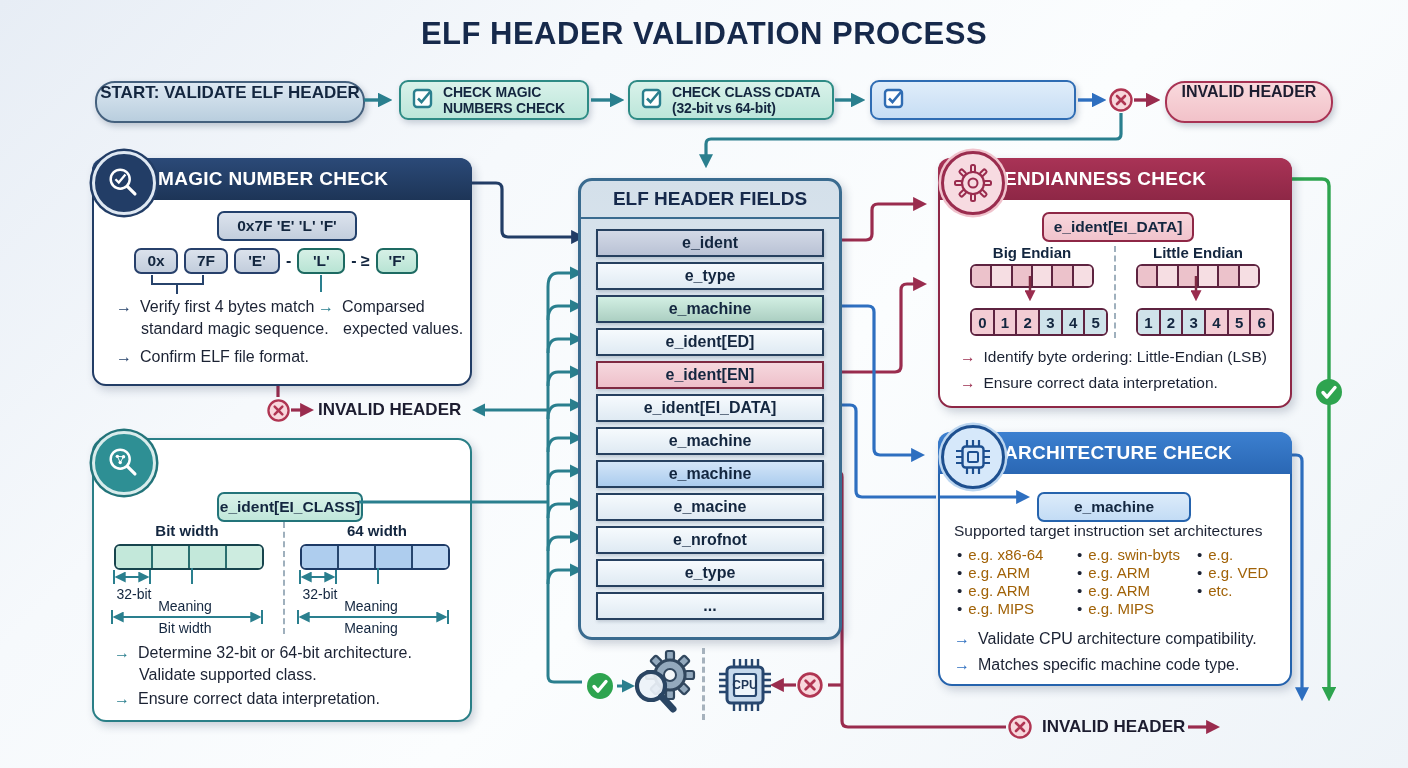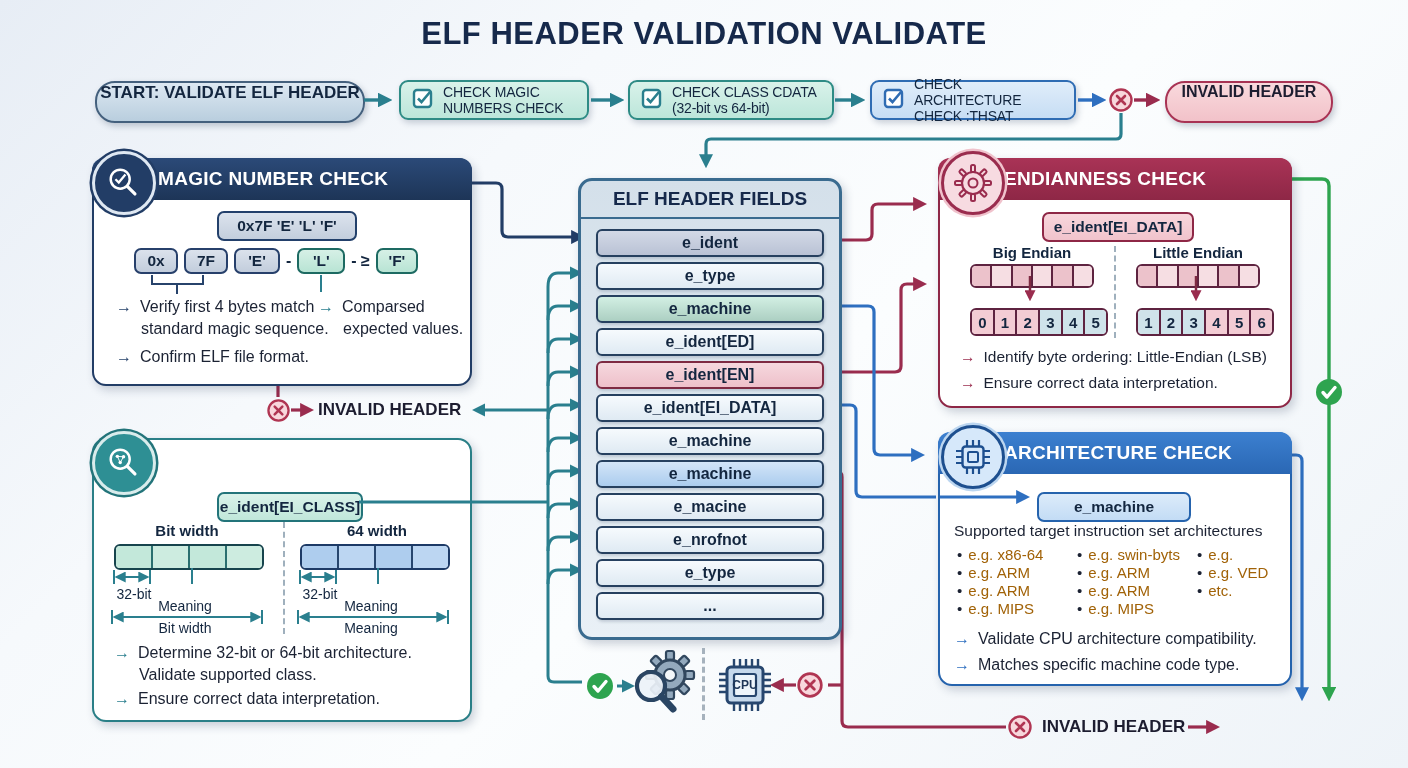--- a/index.html
+++ b/index.html
@@ -10,21 +10,21 @@
   svg.layer{position:absolute;left:0;top:0;pointer-events:none}
   #title{left:0;right:0;top:16px;text-align:center;font-size:31px;font-weight:bold;color:#16294b;letter-spacing:.5px}
   
   .pill{position:absolute;display:flex;align-items:flex-start;justify-content:center;border-radius:20px;
     font-weight:bold;box-shadow:2px 3px 6px rgba(30,50,80,.25)}
   .startpill{background:linear-gradient(180deg,#dde8f2,#b9cede);border:2.5px solid #44607d;font-size:17px}
   .invpill{background:linear-gradient(180deg,#f9d9dd,#f2c2c9);border:2.5px solid #a83354;font-size:16px;color:#1d1d30}
   .validpill{background:linear-gradient(180deg,#d9f6d2,#b6ecb0);border:3px solid #2a8f4a;font-size:18px;color:#11301c;border-radius:22px}
   .stepbox{position:absolute;display:flex;align-items:center;gap:8px;padding:0 10px;border-radius:9px;
     box-shadow:2px 3px 6px rgba(30,50,80,.22)}
-  .stepbox .txt{font-weight:normal;font-size:14px;line-height:1.15;letter-spacing:-.2px}
+  .stepbox .txt{font-weight:bold;font-size:14px;line-height:1.15;letter-spacing:-.2px}
   .mintbox{background:linear-gradient(180deg,#d9f2ea,#bce6da);border:2px solid #2e8b85}
   .bluebox{background:linear-gradient(180deg,#e0edfa,#c6ddf4);border:2px solid #2f6cb3}
   
   .panel{position:absolute;background:#fff;border-radius:14px;box-shadow:3px 4px 10px rgba(30,50,80,.22)}
   .phead{position:absolute;left:-2px;right:-2px;top:-2px;height:42px;border-radius:12px 12px 0 0;color:#fff;
     display:flex;align-items:center;padding-left:66px;font-weight:bold;font-size:19px;letter-spacing:.3px;box-sizing:border-box}
   .pcirc{position:absolute;width:58px;height:58px;border-radius:50%;display:flex;align-items:center;justify-content:center;z-index:3}
   .fieldpill{position:absolute;display:flex;align-items:center;justify-content:center;height:26px;border-radius:7px;
     font-weight:bold;font-size:15.5px}
   .bullet{position:absolute;font-size:16px;color:#1b2233;white-space:nowrap}
@@ -32,21 +32,21 @@
   .cont{position:absolute;font-size:16px;color:#1b2233;white-space:nowrap}
   .ba-navy::before{color:#27436b}.ba-teal::before{color:#2a7f8e}.ba-crimson::before{color:#9a2c4e}.ba-blue::before{color:#2e6fc0}
   
   .byterow{position:absolute;display:flex;align-items:center;gap:6px}
   .bcell{display:flex;align-items:center;justify-content:center;height:26px;border-radius:7px;border:2px solid #27406b;
     font-weight:bold;font-size:15.5px;box-sizing:border-box}
   .bgray{background:linear-gradient(180deg,#dbe2ec,#c2cddc)}
   .bmint{background:linear-gradient(180deg,#d6f0e6,#b8e4d4);border-color:#1d6a62}
   .bsep{font-weight:bold;font-size:16px}
   
-  .frow{position:absolute;left:15px;width:228px;height:28px;border:2px solid #26405f;border-radius:6px;
+  .frow{position:absolute;left:15px;width:228px;height:28px;border:2px solid #26405f;border-radius:0;
     display:flex;align-items:center;justify-content:center;font-weight:bold;font-size:16px;box-sizing:border-box;
     box-shadow:1px 2px 3px rgba(30,50,80,.18)}
   .v-light{background:linear-gradient(180deg,#f6fafd,#dfeaf3)}
   .v-gray{background:linear-gradient(180deg,#d3d9e6,#b9c2d5)}
   .v-mint{background:linear-gradient(180deg,#d2efe3,#accfc2)}
   .v-pink{background:linear-gradient(180deg,#f6d8de,#eec0ca);border-color:#7e2a42}
   .v-blue{background:linear-gradient(180deg,#d3e5f8,#abccee)}
   
   .bar{position:absolute;display:flex;border-radius:6px;overflow:hidden;box-sizing:border-box}
   .bar span{flex:1 1 0}
@@ -127,21 +127,21 @@
 
     <g fill="none" stroke="#2e6fc0" stroke-width="3.2">
       <path d="M822,306 H868 Q874,306 874,312 V449 Q874,455 880,455 H921" marker-end="url(#b-blue)"></path>
       <path d="M822,405 H850 Q856,405 856,411 V491 Q856,497 862,497 H936"></path>
       <path d="M1288,455 H1296 Q1302,455 1302,461 V697" marker-end="url(#b-blue)"></path>
     </g>
 
     <path d="M1290,179 H1322 Q1329,179 1329,186 V697" fill="none" stroke="#2ea44f" stroke-width="3.4" marker-end="url(#b-green)"></path>
   </svg>
 
-  <div class="abs" id="title">ELF HEADER VALIDATION VALIDATE</div>
+  <div class="abs" id="title">ELF HEADER VALIDATION PROCESS</div>
 
   <div class="pill startpill" style="left:95px;top:81px;width:266px;height:38px">
     <span>START: VALIDATE ELF HEADER</span>
   </div>
 
   <div class="stepbox mintbox" style="left:399px;top:80px;width:190px;height:40px;box-sizing:border-box">
     <span><svg width="24" height="24" viewBox="0 0 24 24">
           <rect x="3" y="4" width="17" height="17" rx="3" fill="#fff" stroke="#2a7f8e" stroke-width="2.4"></rect>
           <path d="M7 12.5 l3.5 3.5 L19 6" fill="none" stroke="#2a7f8e" stroke-width="2.6"></path>
         </svg></span>
@@ -154,21 +154,20 @@
           <path d="M7 12.5 l3.5 3.5 L19 6" fill="none" stroke="#2a7f8e" stroke-width="2.6"></path>
         </svg></span>
     <span class="txt"><span>CHECK CLASS CDATA</span><br><span>(32-bit vs 64-bit)</span></span>
   </div>
 
   <div class="stepbox bluebox" style="left:870px;top:80px;width:206px;height:40px;box-sizing:border-box">
     <span><svg width="24" height="24" viewBox="0 0 24 24">
           <rect x="3" y="4" width="17" height="17" rx="3" fill="#fff" stroke="#2f6cb3" stroke-width="2.4"></rect>
           <path d="M7 12.5 l3.5 3.5 L19 6" fill="none" stroke="#2f6cb3" stroke-width="2.6"></path>
         </svg></span>
-    <span class="txt"><span>CHECK ARCHITECTURE</span><br><span>CHECK :THSAT</span></span>
   </div>
 
   <div class="xcirc" style="left:1109px;top:88px">
     <svg width="24" height="24" viewBox="0 0 24 24">
         <circle cx="12" cy="12" r="10.5" fill="#f8d7dc" stroke="#b03552" stroke-width="2.4"></circle>
         <path d="M8,8 L16,16 M16,8 L8,16" stroke="#b03552" stroke-width="2.6" stroke-linecap="round"></path>
       </svg>
   </div>
 
   <div class="pill invpill" style="left:1165px;top:81px;width:164px;height:38px">

